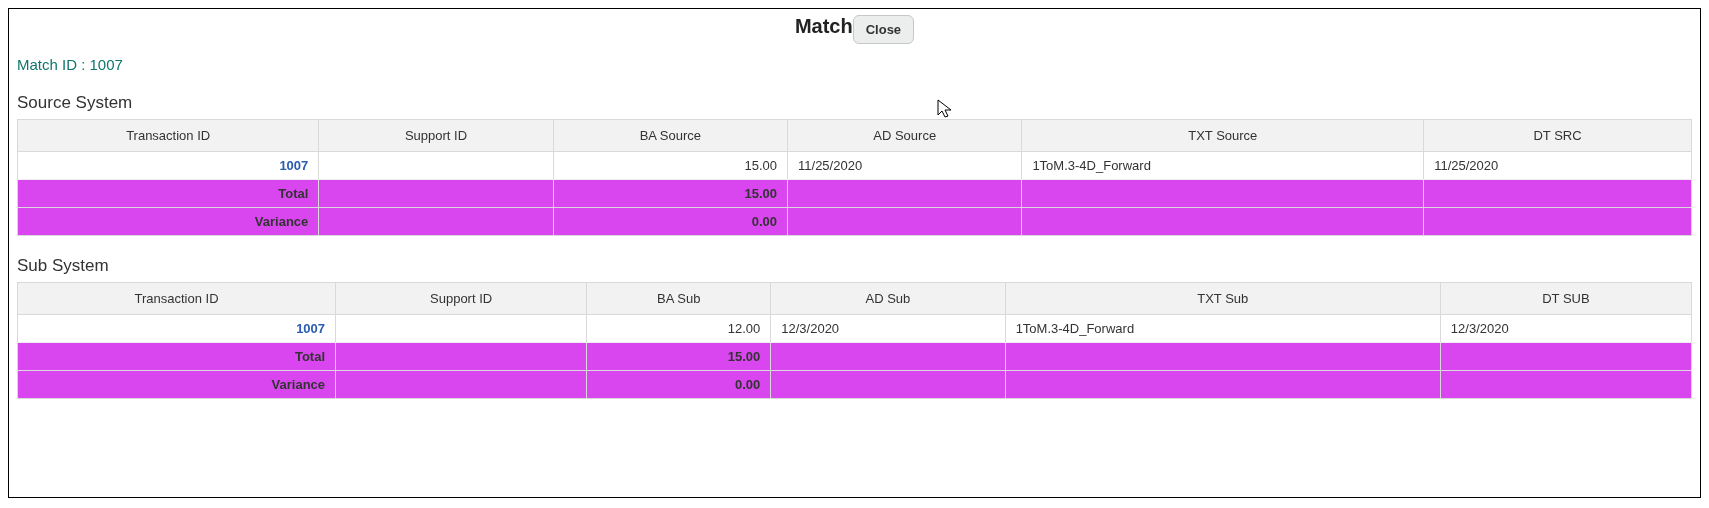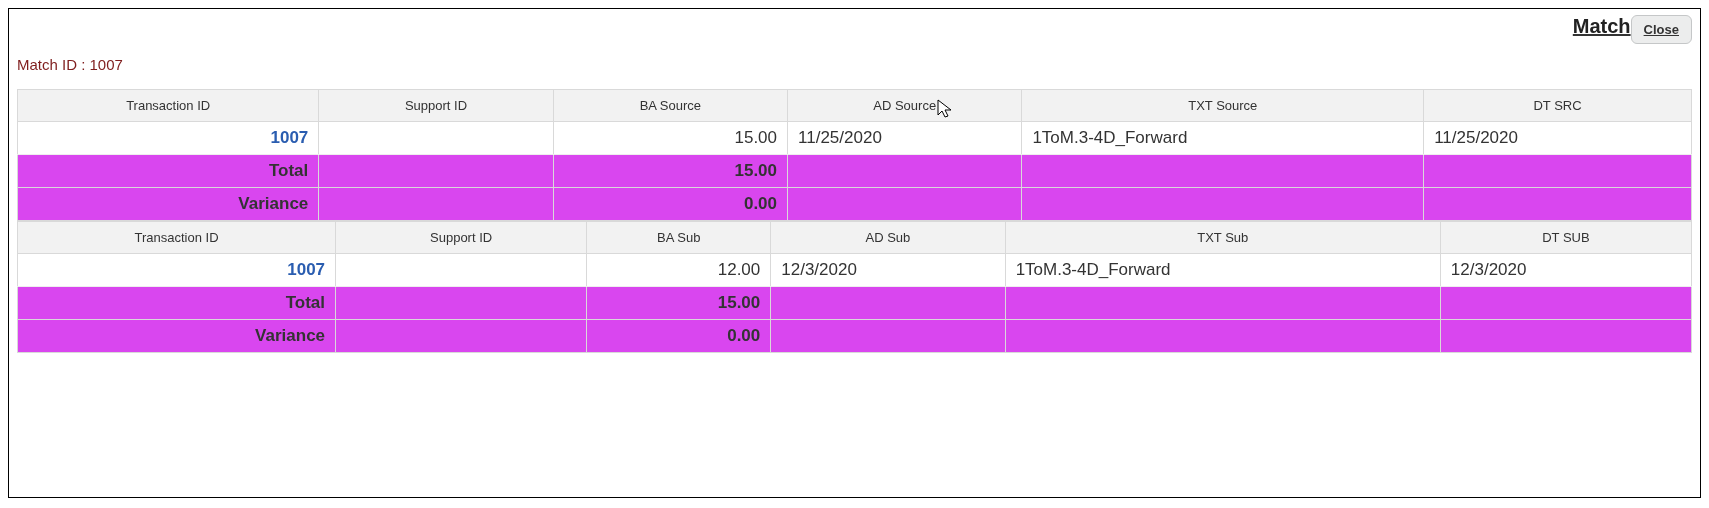--- a/index.html
+++ b/index.html
@@ -15,43 +15,42 @@
     }
     .container {
       border: 1px solid #000;
       padding: 6px 8px 40px;
       min-height: 490px;
       position: relative;
     }
     .header {
       display: flex;
       align-items: flex-start;
-      justify-content: flex-end;
+      justify-content: center;
       margin-bottom: 8px;
-      text-decoration: underline;
     }
     .title {
       font-size: 20px;
       font-weight: bold;
       color: #222;
     }
     .close-btn {
       font-size: 13px;
       font-weight: bold;
       padding: 6px 12px;
       background: #eceded;
       border: 1px solid #c5c7c8;
       border-radius: 6px;
       cursor: pointer;
       color: #333;
     }
     .match-id {
       font-size: 15px;
       margin: 12px 0 16px;
-      color: #7f1d1d;
+      color: #0f766e;
     }
     .section-title {
       font-size: 17px;
       font-weight: normal;
       color: #333;
       margin-bottom: 6px;
       margin-top: 20px;
     }
     .section-title:first-of-type {
       margin-top: 4px;
@@ -68,21 +67,21 @@
       font-size: 13px;
       padding: 8px 10px;
       border: 1px solid #d9d9d9;
       color: #333;
     }
     td {
       padding: 6px 10px;
       border: 1px solid #eee;
       border-left: 1px solid #d9d9d9;
       border-right: 1px solid #d9d9d9;
-      font-size: 17px;
+      font-size: 13px;
       color: #333;
     }
     tr.summary td {
       background: #d946ef;
       border-bottom: 1px solid #d9d9d9;
     }
     .num {
       text-align: right;
     }
     .bold {
@@ -104,20 +103,21 @@
 <body>
 
 <div class="container">
   <div class="header">
     <div class="title">Match</div>
     <button class="close-btn">Close</button>
   </div>
 
   <div class="match-id">Match ID : 1007</div>
 
+  <div class="section-title">Source System</div>
 
   <table>
     <colgroup>
       <col style="width:18%">
       <col style="width:14%">
       <col style="width:14%">
       <col style="width:14%">
       <col style="width:24%">
       <col style="width:16%">
     </colgroup>
@@ -152,20 +152,21 @@
         <td class="num bold">Variance</td>
         <td></td>
         <td class="num bold">0.00</td>
         <td></td>
           <td></td>
           <td></td>
       </tr>
     </tbody>
   </table>
 
+  <div class="section-title">Sub System</div>
 
   <table>
     <colgroup>
       <col style="width:19%">
       <col style="width:15%">
       <col style="width:11%">
       <col style="width:14%">
       <col style="width:26%">
       <col style="width:15%">
     </colgroup>

